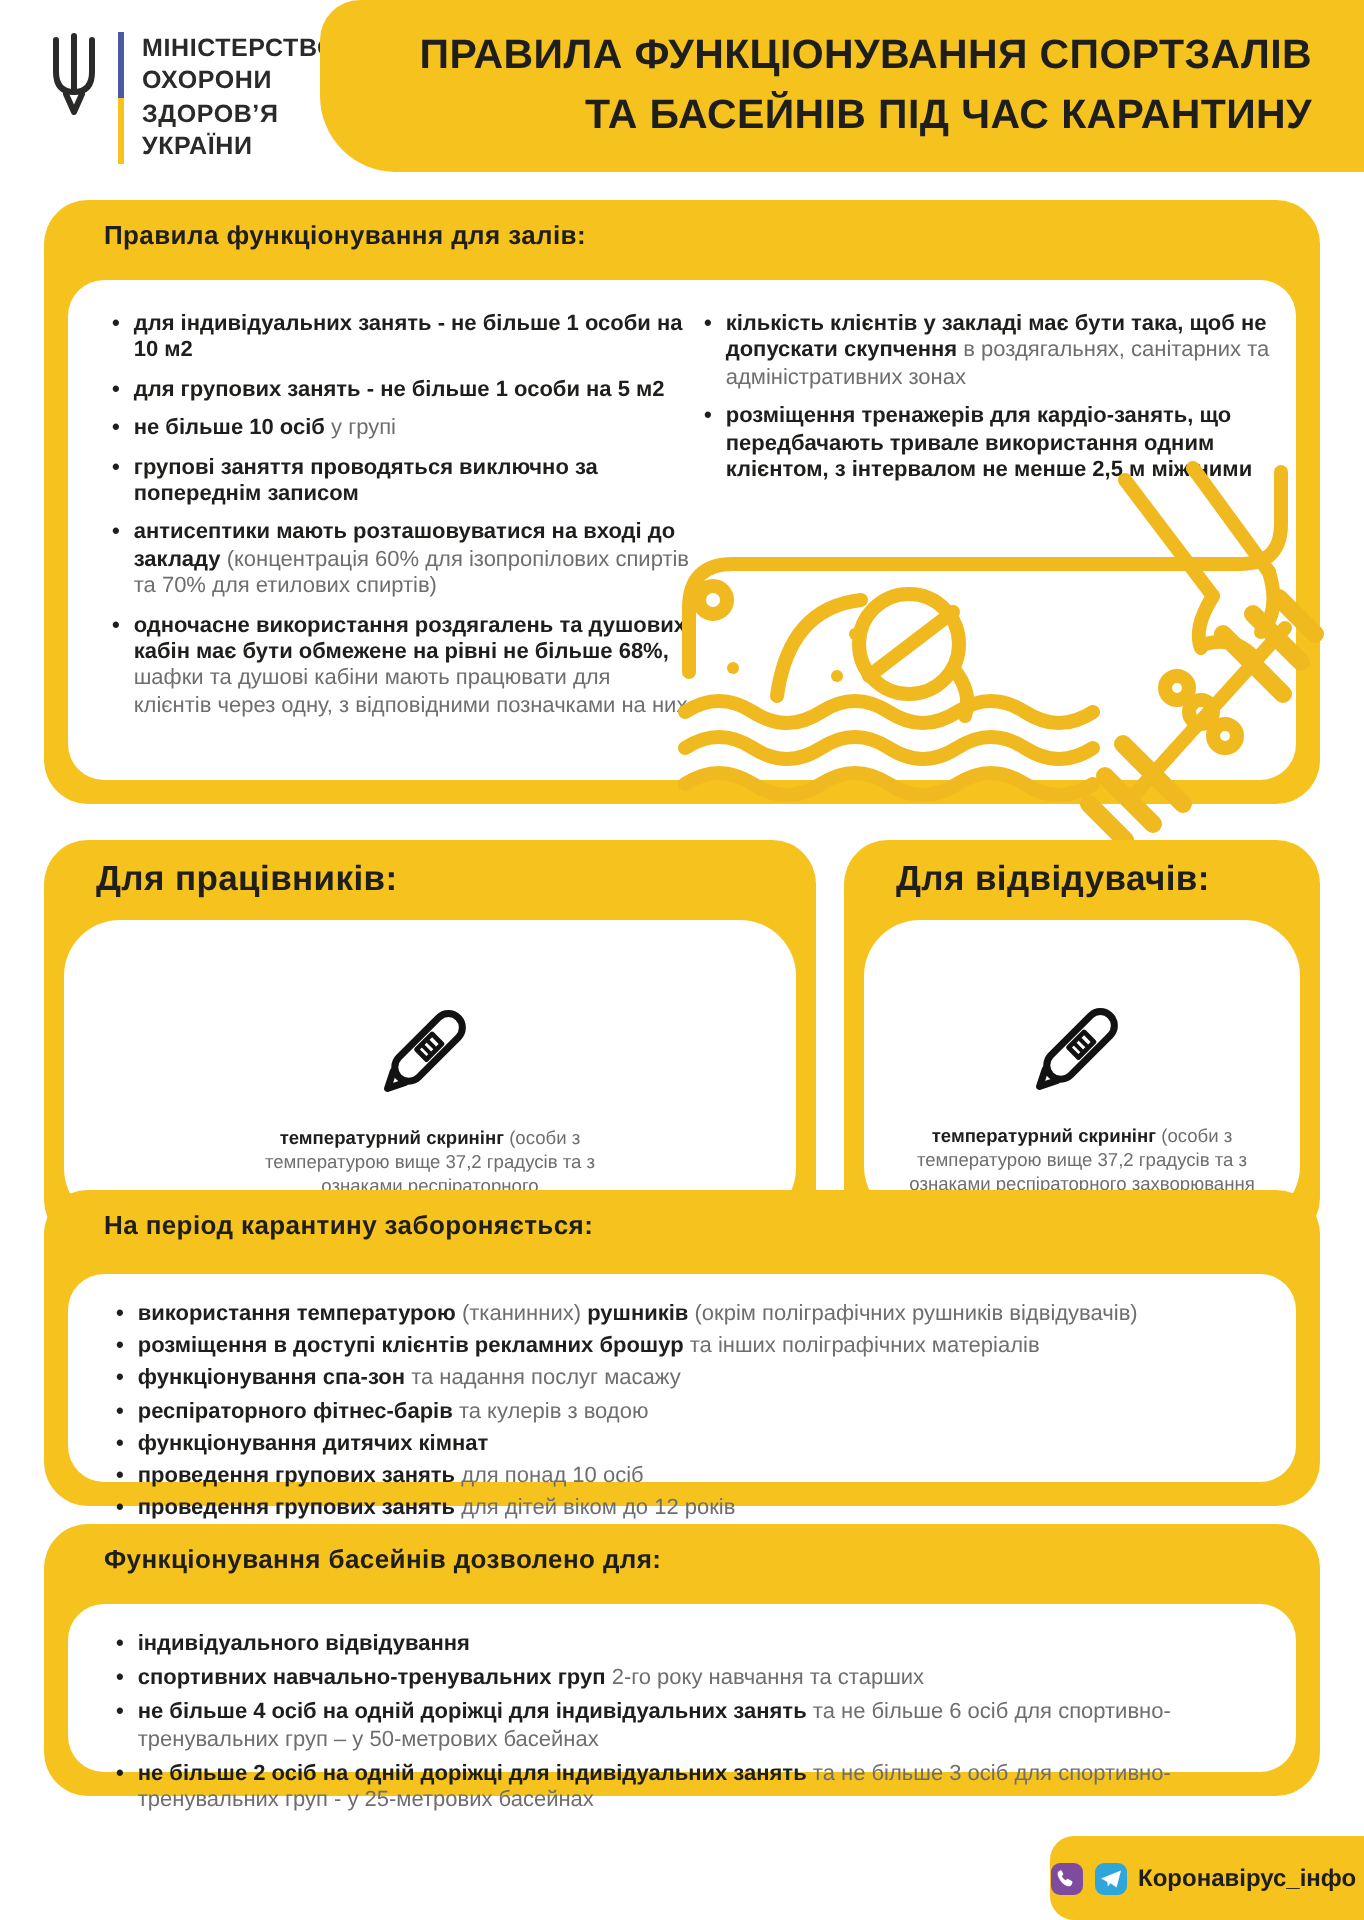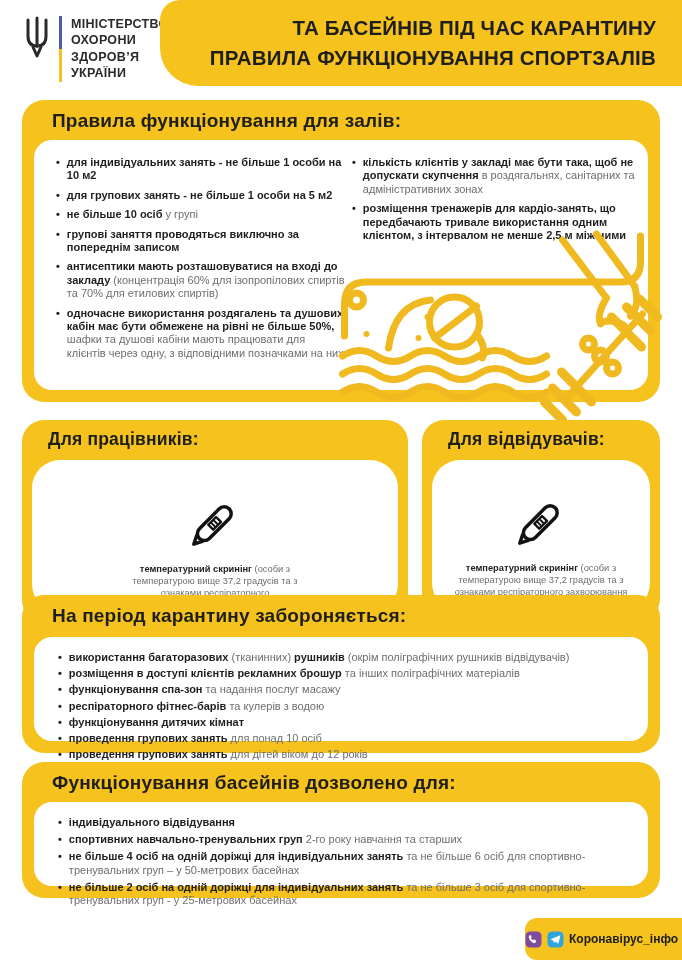--- a/index.html
+++ b/index.html
@@ -10,21 +10,21 @@
   .logo{position:absolute;left:24px;top:16px;display:flex;align-items:flex-start;gap:9px}
   .logo .divider{width:3px;height:66px;background:linear-gradient(to bottom,#4B5AA5 50%,#F5C21E 50%)}
   .logo .lines{font-size:12.5px;font-weight:bold;color:#2A2A28;line-height:1.3;letter-spacing:.3px}
   .banner{position:absolute;left:160px;top:0;width:522px;height:86px;background:#F5C21E;
           border-radius:20px 0 0 38px;display:flex;flex-direction:column;justify-content:center;
           align-items:flex-end;padding-right:26px;box-sizing:border-box}
   .banner .bl{font-size:20.5px;font-weight:bold;color:#1E1E1C;line-height:1.45;letter-spacing:.2px}
 
   
   .sec{position:absolute;background:#F5C21E;border-radius:22px}
-  .sec-title{position:absolute;left:30px;top:10px;font-weight:bold;color:#1E1E1C;font-size:19px;letter-spacing:.2px}
+  .sec-title{position:absolute;left:30px;top:10px;font-weight:bold;color:#1E1E1C;font-size:13px;letter-spacing:.2px}
   .panel{position:absolute;background:#fff;border-radius:18px}
 
   #sec-gyms{left:22px;top:100px;width:638px;height:302px}
   #sec-gyms .panel{left:12px;right:12px;top:40px;bottom:12px}
   #sec-staff{left:22px;top:420px;width:386px;height:202px}
   #sec-visitors{left:422px;top:420px;width:238px;height:201px}
   #sec-staff .sec-title,#sec-visitors .sec-title{font-size:17.5px;left:26px;top:9px}
   #sec-forbidden{left:22px;top:595px;width:638px;height:158px}
   #sec-forbidden .panel{left:12px;right:12px;top:42px;bottom:12px}
   #sec-pools{left:22px;top:762px;width:638px;height:136px}
@@ -73,22 +73,22 @@
     <div class="divider"></div>
     <div class="lines">
       <div>МІНІСТЕРСТВО</div>
       <div>ОХОРОНИ</div>
       <div>ЗДОРОВ’Я</div>
       <div>УКРАЇНИ</div>
     </div>
   </div>
 
   <div class="banner">
+    <div class="bl">ПРАВИЛА ФУНКЦІОНУВАННЯ СПОРТЗАЛІВ</div>
     <div class="bl">ТА БАСЕЙНІВ ПІД ЧАС КАРАНТИНУ</div>
-    <div class="bl">ПРАВИЛА ФУНКЦІОНУВАННЯ СПОРТЗАЛІВ</div>
   </div>
 
   <div class="sec" id="sec-gyms">
     <div class="sec-title">Правила функціонування для залів:</div>
     <div class="panel"></div>
     <div class="blist" id="gym-left">
         <div class="bullet">
           <span class="dot">•</span>
           <span class="txt"><span class="seg-b">для індивідуальних занять - не більше 1 особи на 10 м2</span></span>
         </div>
@@ -103,21 +103,21 @@
         <div class="bullet">
           <span class="dot">•</span>
           <span class="txt"><span class="seg-b">групові заняття проводяться виключно за попереднім записом</span></span>
         </div>
         <div class="bullet">
           <span class="dot">•</span>
           <span class="txt"><span class="seg-b">антисептики мають розташовуватися на вході до закладу</span><span class="seg-n"> (концентрація 60% для ізопропілових спиртів та 70% для етилових спиртів)</span></span>
         </div>
         <div class="bullet">
           <span class="dot">•</span>
-          <span class="txt"><span class="seg-b">одночасне використання роздягалень та душових кабін має бути обмежене на рівні не більше 50%,</span><span class="seg-n"> шафки та душові кабіни мають працювати для клієнтів через одну, з відповідними позначками на них</span></span>
+          <span class="txt"><span class="seg-b">одночасне використання роздягалень та душових кабін має бути обмежене на рівні не більше 68%,</span><span class="seg-n"> шафки та душові кабіни мають працювати для клієнтів через одну, з відповідними позначками на них</span></span>
         </div>
       </div>
     <div class="blist" id="gym-right">
         <div class="bullet">
           <span class="dot">•</span>
           <span class="txt"><span class="seg-b">кількість клієнтів у закладі має бути така, щоб не допускати скупчення</span><span class="seg-n"> в роздягальнях, санітарних та адміністративних зонах</span></span>
         </div>
         <div class="bullet">
           <span class="dot">•</span>
           <span class="txt"><span class="seg-b">розміщення тренажерів для кардіо-занять, що передбачають тривале використання одним клієнтом, з інтервалом не менше 2,5 м між ними</span></span>
@@ -202,21 +202,21 @@
       </div>
     </div>
   </div>
 
   <div class="sec" id="sec-forbidden">
     <div class="sec-title">На період карантину забороняється:</div>
     <div class="panel"></div>
     <div class="blist" id="forbidden-list">
         <div class="bullet">
           <span class="dot">•</span>
-          <span class="txt"><span class="seg-b">використання багаторазових</span><span class="seg-n"> (тканинних) </span><span class="seg-b">рушників</span><span class="seg-n"> (окрім поліграфічних рушників відвідувачів)</span></span>
+          <span class="txt"><span class="seg-b">використання температурою</span><span class="seg-n"> (тканинних) </span><span class="seg-b">рушників</span><span class="seg-n"> (окрім поліграфічних рушників відвідувачів)</span></span>
         </div>
         <div class="bullet">
           <span class="dot">•</span>
           <span class="txt"><span class="seg-b">розміщення в доступі клієнтів рекламних брошур</span><span class="seg-n"> та інших поліграфічних матеріалів</span></span>
         </div>
         <div class="bullet">
           <span class="dot">•</span>
           <span class="txt"><span class="seg-b">функціонування спа-зон</span><span class="seg-n"> та надання послуг масажу</span></span>
         </div>
         <div class="bullet">

